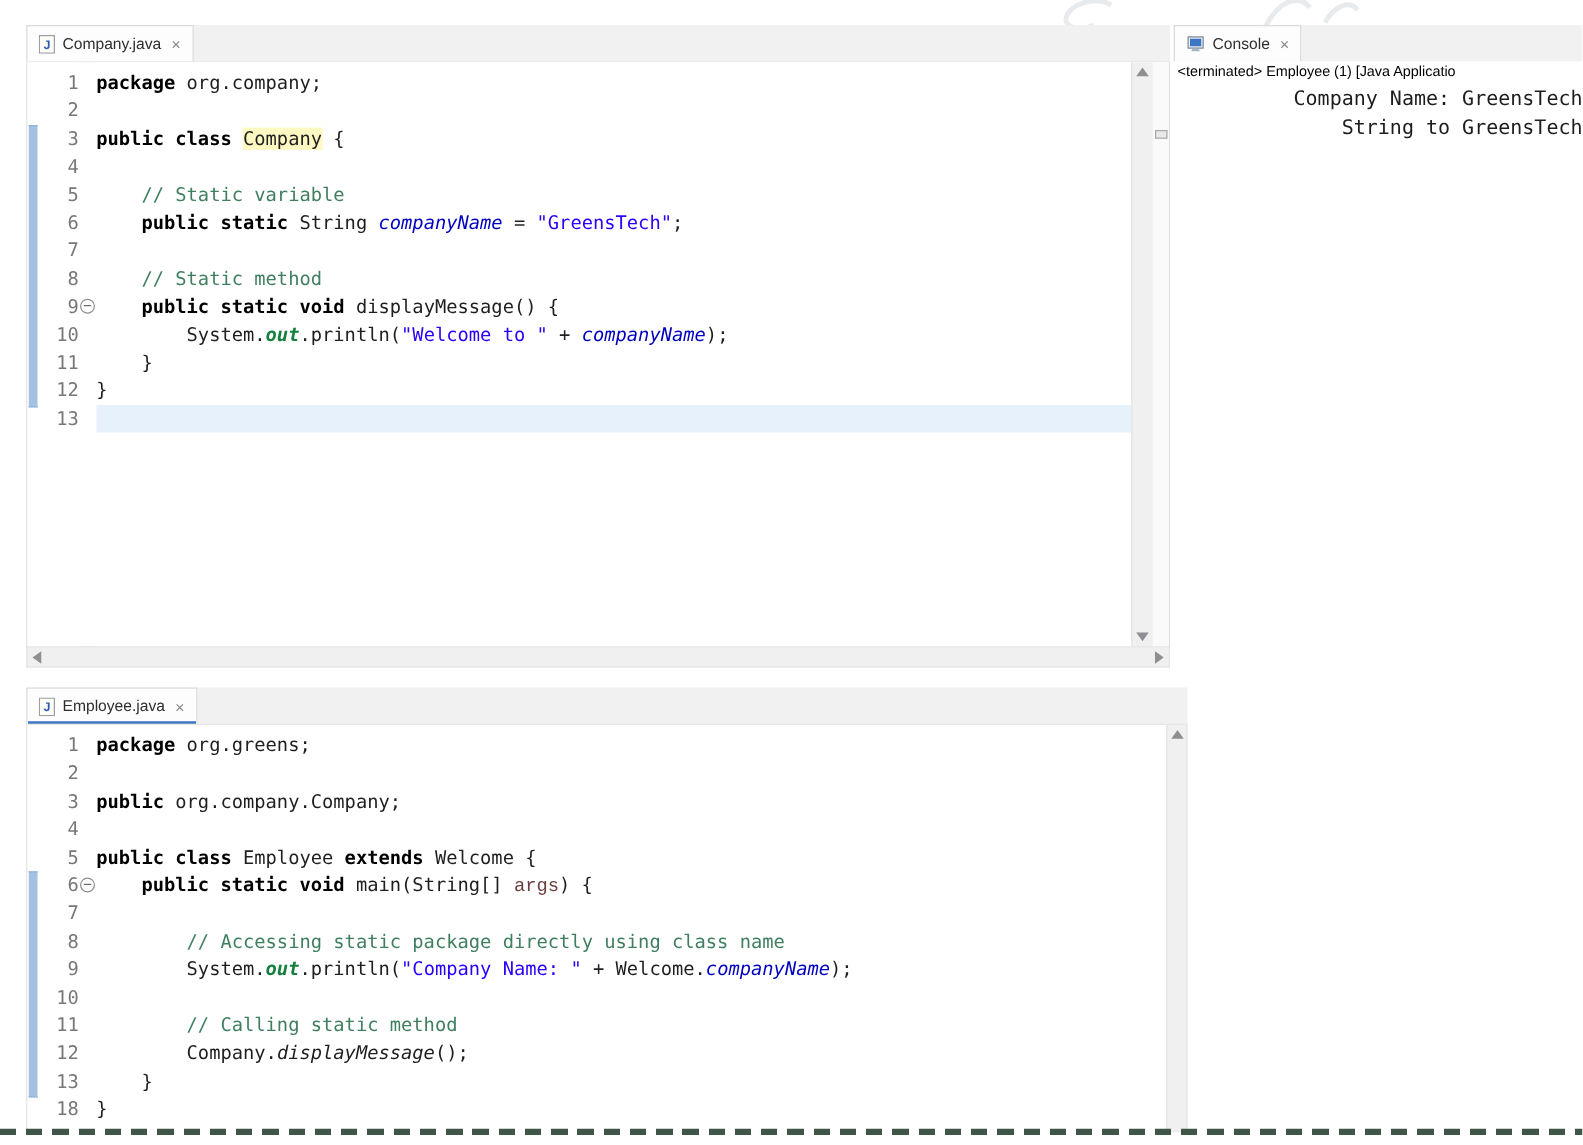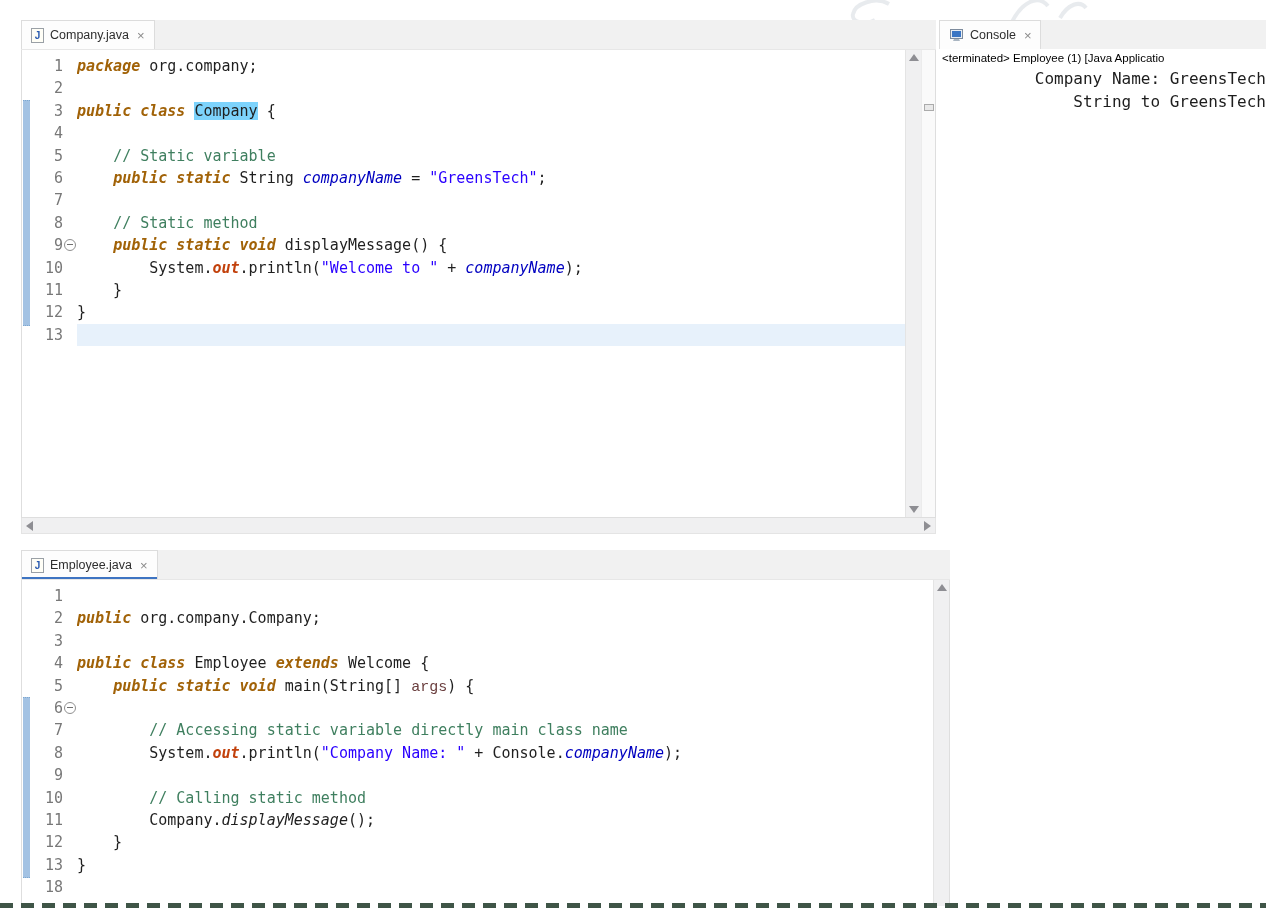--- a/index.html
+++ b/index.html
@@ -35,29 +35,29 @@
               font:15px/22.4px "DejaVu Sans Mono","Liberation Mono",monospace;color:#787878;}
   .fold-col{width:14px;flex:none;padding-top:5px;}
   .fold-row{height:22.4px;display:flex;align-items:center;justify-content:center;}
   .fold-minus{width:10px;height:10px;border:1px solid #909090;border-radius:50%;
               position:relative;background:#fff;}
   .fold-minus::after{content:"";position:absolute;left:2px;right:2px;top:4px;height:1px;background:#707070;}
   .code-col{flex:1;padding-top:5px;overflow:hidden;background:#fff;}
   .code-line{height:22.4px;white-space:pre;
              font:15px/22.4px "DejaVu Sans Mono","Liberation Mono",monospace;color:#1f1f1f;}
   .code-line.current{background:#e7f1fb;}
-  .tk-kw{color:#a16207;font-weight:bold;font-style:italic;}
+  .tk-kw{color:#000000;font-weight:bold;}
   .tk-pl{color:#1f1f1f;}
   .tk-cm{color:#3f7f5f;}
   .tk-st{color:#2a00ff;}
   .tk-sf{color:#0000c0;font-style:italic;}
-  .tk-sfb{color:#c2410c;font-style:italic;font-weight:bold;margin-top:44px;}
+  .tk-sfb{color:#15803d;font-style:italic;font-weight:bold;margin-top:44px;}
   .tk-sm{color:#1f1f1f;font-style:italic;}
   .tk-pr{color:#6a3e3e;font-family:Liberation Mono, monospace;}
-  .tk-occ{color:#1f1f1f;background:#7dd3fc;}
+  .tk-occ{color:#1f1f1f;background:#fef9c3;}
 
   
   .vscroll{width:15px;flex:none;background:#f0f0f1;border-left:1px solid #e4e4e4;
            display:flex;flex-direction:column;justify-content:space-between;align-items:center;
            padding:4px 0;}
   .arrow{width:0;height:0;border-style:solid;}
   .arrow.up{border-width:0 5px 7px 5px;border-color:transparent transparent #8e8e93 transparent;}
   .arrow.down{border-width:7px 5px 0 5px;border-color:#8e8e93 transparent transparent transparent;}
   .arrow.left{border-width:5px 7px 5px 0;border-color:transparent #8e8e93 transparent transparent;}
   .arrow.right{border-width:5px 0 5px 7px;border-color:transparent transparent transparent #8e8e93;}
@@ -231,28 +231,29 @@
         <div class="fold-row"></div>
         <div class="fold-row"></div>
         <div class="fold-row"></div>
         <div class="fold-row"></div>
         <div class="fold-row"></div>
         <div class="fold-row"></div>
         <div class="fold-row"></div>
         <div class="fold-row"></div>
       </div>
     <div class="code-col">
+        <div class="code-line"><span class="tk-kw">package</span><span class="tk-pl"> org.greens;</span></div>
         <div class="code-line"></div>
         <div class="code-line"><span class="tk-kw">public</span><span class="tk-pl"> org.company.Company;</span></div>
         <div class="code-line"></div>
         <div class="code-line"><span class="tk-kw">public class</span><span class="tk-pl"> Employee </span><span class="tk-kw">extends</span><span class="tk-pl"> Welcome {</span></div>
         <div class="code-line"><span class="tk-pl">    </span><span class="tk-kw">public static void</span><span class="tk-pl"> main(String[] </span><span class="tk-pr">args</span><span class="tk-pl">) {</span></div>
         <div class="code-line"></div>
-        <div class="code-line"><span class="tk-pl">        </span><span class="tk-cm">// Accessing static variable directly main class name</span></div>
-        <div class="code-line"><span class="tk-pl">        System.</span><span class="tk-sfb">out</span><span class="tk-pl">.println(</span><span class="tk-st">"Company Name: "</span><span class="tk-pl"> + Console.</span><span class="tk-sf">companyName</span><span class="tk-pl">);</span></div>
+        <div class="code-line"><span class="tk-pl">        </span><span class="tk-cm">// Accessing static package directly using class name</span></div>
+        <div class="code-line"><span class="tk-pl">        System.</span><span class="tk-sfb">out</span><span class="tk-pl">.println(</span><span class="tk-st">"Company Name: "</span><span class="tk-pl"> + Welcome.</span><span class="tk-sf">companyName</span><span class="tk-pl">);</span></div>
         <div class="code-line"></div>
         <div class="code-line"><span class="tk-pl">        </span><span class="tk-cm">// Calling static method</span></div>
         <div class="code-line"><span class="tk-pl">        Company.</span><span class="tk-sm">displayMessage</span><span class="tk-pl">();</span></div>
         <div class="code-line"><span class="tk-pl">    }</span></div>
         <div class="code-line"><span class="tk-pl">}</span></div>
       </div>
     <div class="vscroll">
       <div class="arrow up"></div>
     </div>
   </div>

